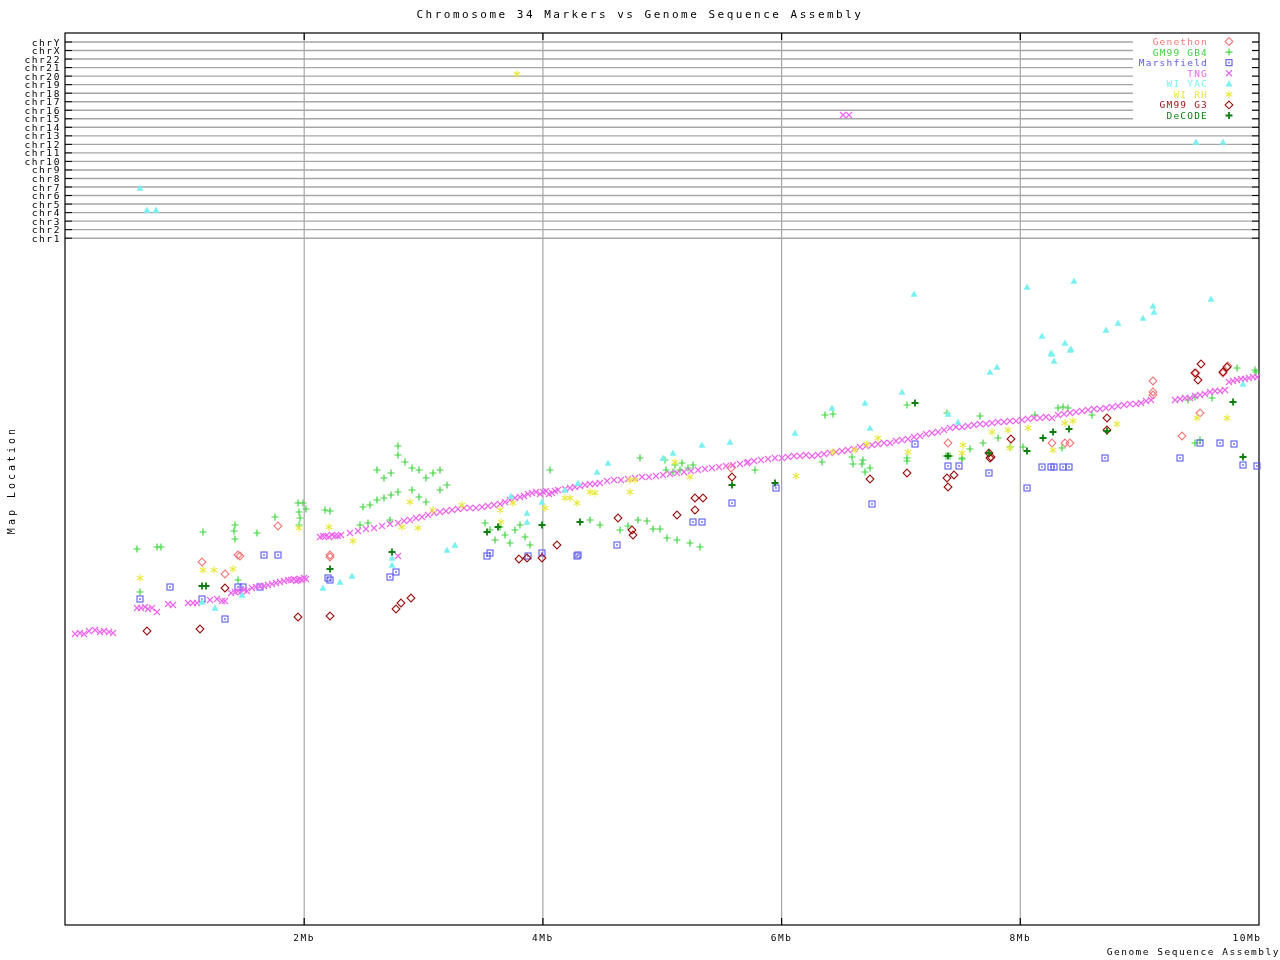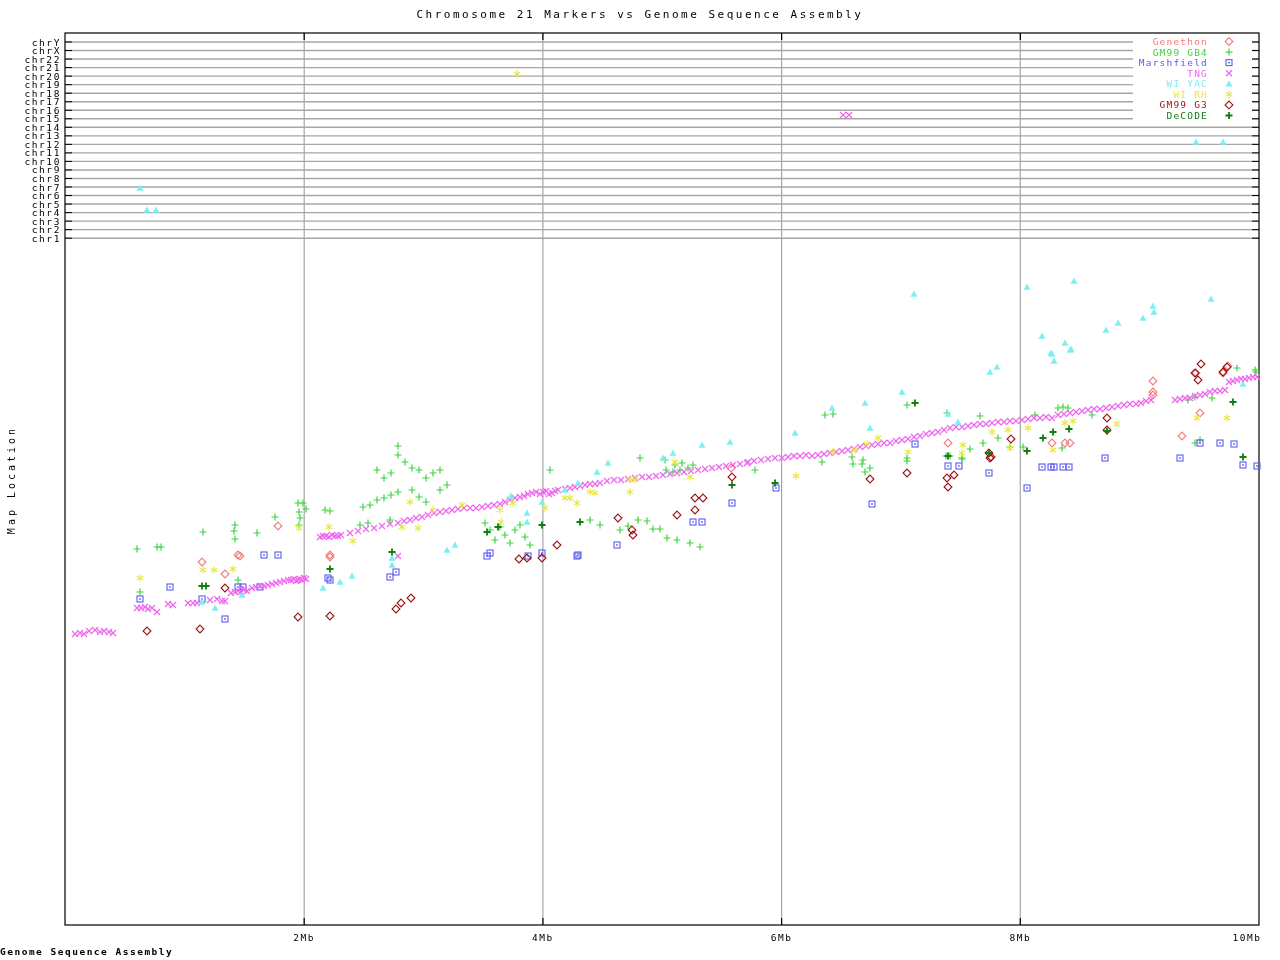--- a/index.html
+++ b/index.html
@@ -1,31 +1,31 @@
 <!DOCTYPE html>
 <html><head>
 <meta charset="utf-8">
 <style>
   html,body{margin:0;padding:0;background:#ffffff;}
   .page{position:relative;width:1280px;height:960px;background:#ffffff;overflow:hidden;
         font-family:"DejaVu Sans Mono","Liberation Mono",monospace;color:#000;}
   .chart-title{position:absolute;top:8px;left:0;width:1280px;text-align:center;
         font-size:11px;letter-spacing:2.5px;white-space:pre;}
-  .x-title{position:absolute;top:946px;left:0;width:1280px;text-align:left;
-        font-size:9.5px;letter-spacing:1.5px;font-weight:bold;}
+  .x-title{position:absolute;top:946px;left:0;width:1280px;text-align:right;
+        font-size:9.5px;letter-spacing:1.5px;}
   .y-title{position:absolute;top:480px;left:11px;width:0;height:0;font-size:10px;letter-spacing:3px;
         transform:translate(-50%,-50%) rotate(-90deg);transform-origin:center;white-space:nowrap;
         display:flex;justify-content:center;align-items:center;}
   svg text{font-family:"DejaVu Sans Mono","Liberation Mono",monospace;}
 </style>
 </head>
 <body>
 
 <div class="page">
-  <div class="chart-title">Chromosome 21 Markers vs Genome Sequence Assembly</div>
+  <div class="chart-title">Chromosome 34 Markers vs Genome Sequence Assembly</div>
   <div class="y-title">Map Location</div>
   <div class="x-title">Genome Sequence Assembly</div>
   <svg id="plot" width="1280" height="960" viewBox="0 0 1280 960">
       <line x1="65" x2="1259" y1="42" y2="42" stroke="#a6a6a6" stroke-width="1.4"></line>
       <line x1="65" x2="72" y1="42" y2="42" stroke="#000000" stroke-width="1"></line>
       <line x1="1252" x2="1259" y1="42" y2="42" stroke="#000000" stroke-width="1"></line>
       <text x="61" y="45.5" text-anchor="end" font-size="9.5" letter-spacing="1.6" fill="#000000">chrY</text>
       <line x1="65" x2="1259" y1="50.53" y2="50.53" stroke="#a6a6a6" stroke-width="1.4"></line>
       <line x1="65" x2="72" y1="50.53" y2="50.53" stroke="#000000" stroke-width="1"></line>
       <line x1="1252" x2="1259" y1="50.53" y2="50.53" stroke="#000000" stroke-width="1"></line>

